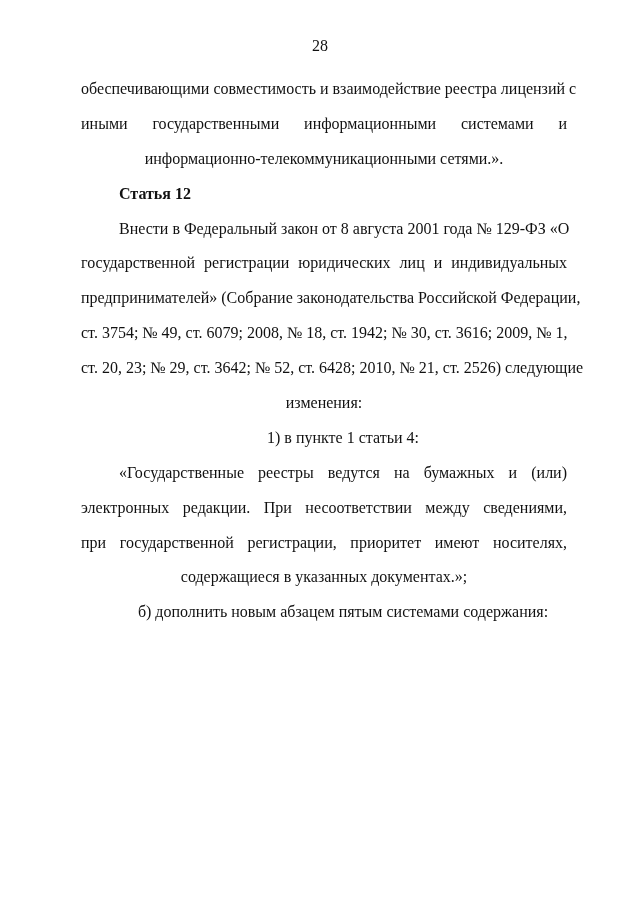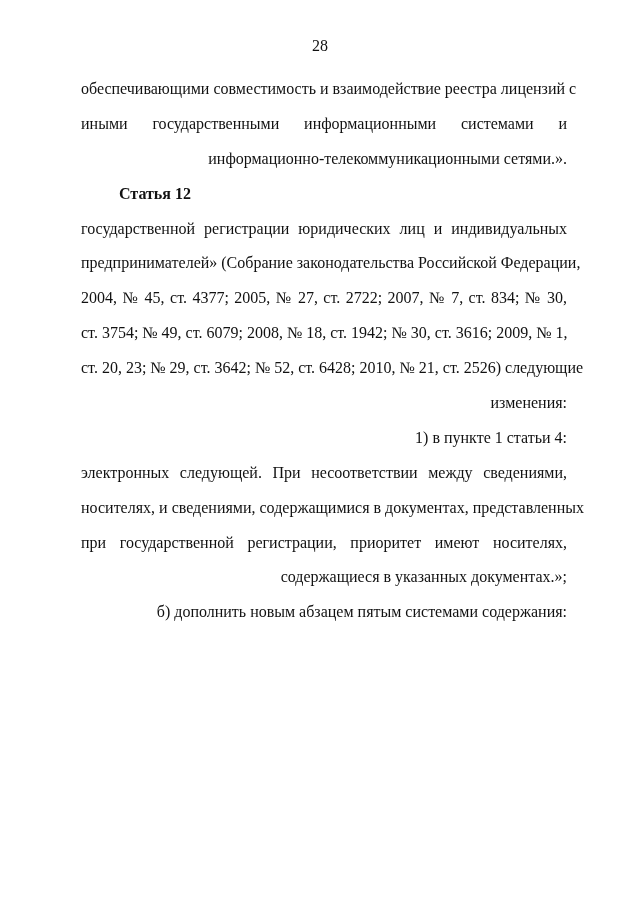--- a/index.html
+++ b/index.html
@@ -50,48 +50,48 @@
       text-align: justify;
       text-align-last: justify;
     }
     .indent {
       padding-left: 38px;
     }
     .heading {
       font-weight: bold;
     }
     .last {
-      text-align: right;
+      text-align: center;
     }
   </style>
 </head>
 <body>
 
 <div class="page">
 
   <div class="page-number">28</div>
 
   <div class="text-block">
 
     <span class="line justify">обеспечивающими совместимость и взаимодействие реестра лицензий с</span>
     <span class="line justify">иными государственными информационными системами и</span>
     <span class="line last">информационно-телекоммуникационными сетями.».</span>
 
     <span class="line indent heading">Статья 12</span>
 
+    <span class="line justify indent">Внести в Федеральный закон от 8 августа 2001 года № 129-ФЗ «О</span>
     <span class="line justify">государственной регистрации юридических лиц и индивидуальных</span>
     <span class="line justify">предпринимателей» (Собрание законодательства Российской Федерации,</span>
-    <span class="line justify">2004, № 45, ст. 4377;  2005, № 27, ст. 2722; 2007, № 7, ст. 834; № 30,</span>
     <span class="line justify">ст. 3754; № 49, ст. 6079; 2008, № 18, ст. 1942; № 30, ст. 3616; 2009, № 1,</span>
     <span class="line justify">ст. 20, 23; № 29, ст. 3642; № 52, ст. 6428; 2010, № 21, ст. 2526) следующие</span>
     <span class="line last">изменения:</span>
 
     <span class="line indent last">1) в пункте 1 статьи 4:</span>
 
-    <span class="line justify">электронных  следующей. При несоответствии между сведениями,</span>
-    <span class="line justify">носителях, и сведениями, содержащимися в документах, представленных</span>
+    <span class="line justify indent">«Государственные реестры ведутся на бумажных и (или)</span>
+    <span class="line justify">электронных  редакции. При несоответствии между сведениями,</span>
     <span class="line justify">при государственной регистрации, приоритет имеют носителях,</span>
     <span class="line last">содержащиеся в указанных документах.»;</span>
 
     <span class="line indent last">б) дополнить новым абзацем пятым системами содержания:</span>
 
   </div>
 </div>
 
 </body></html>

